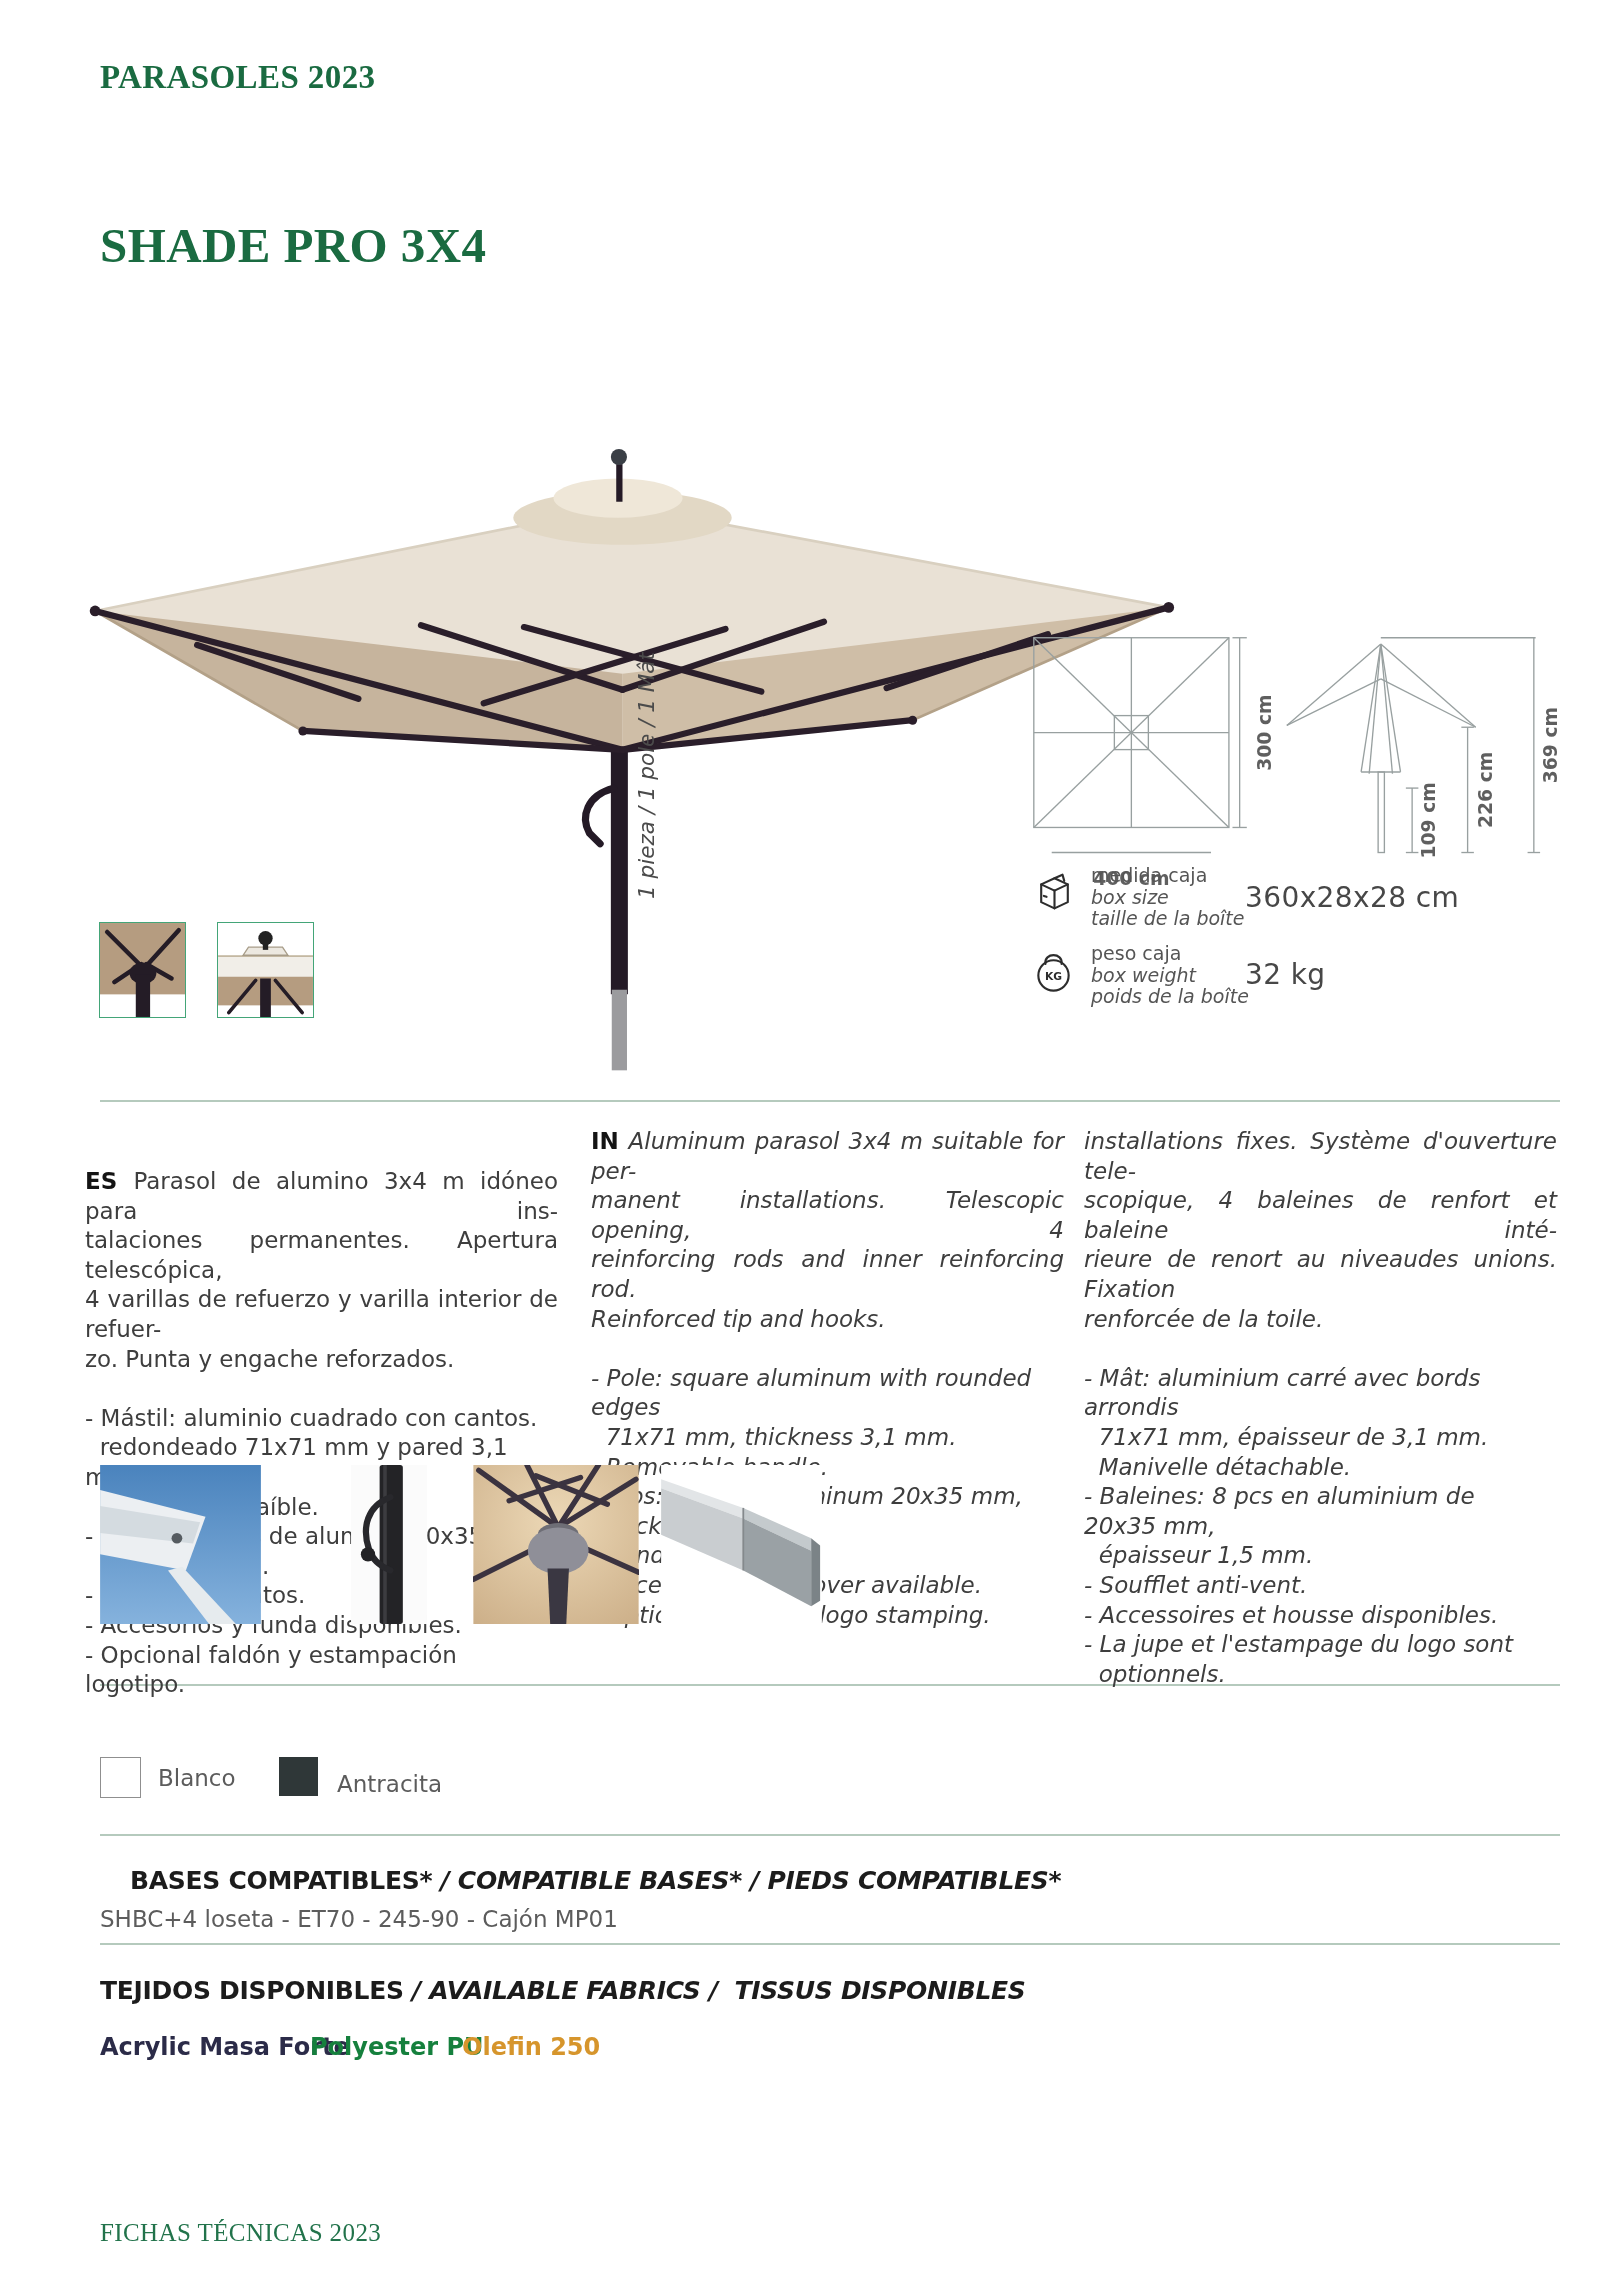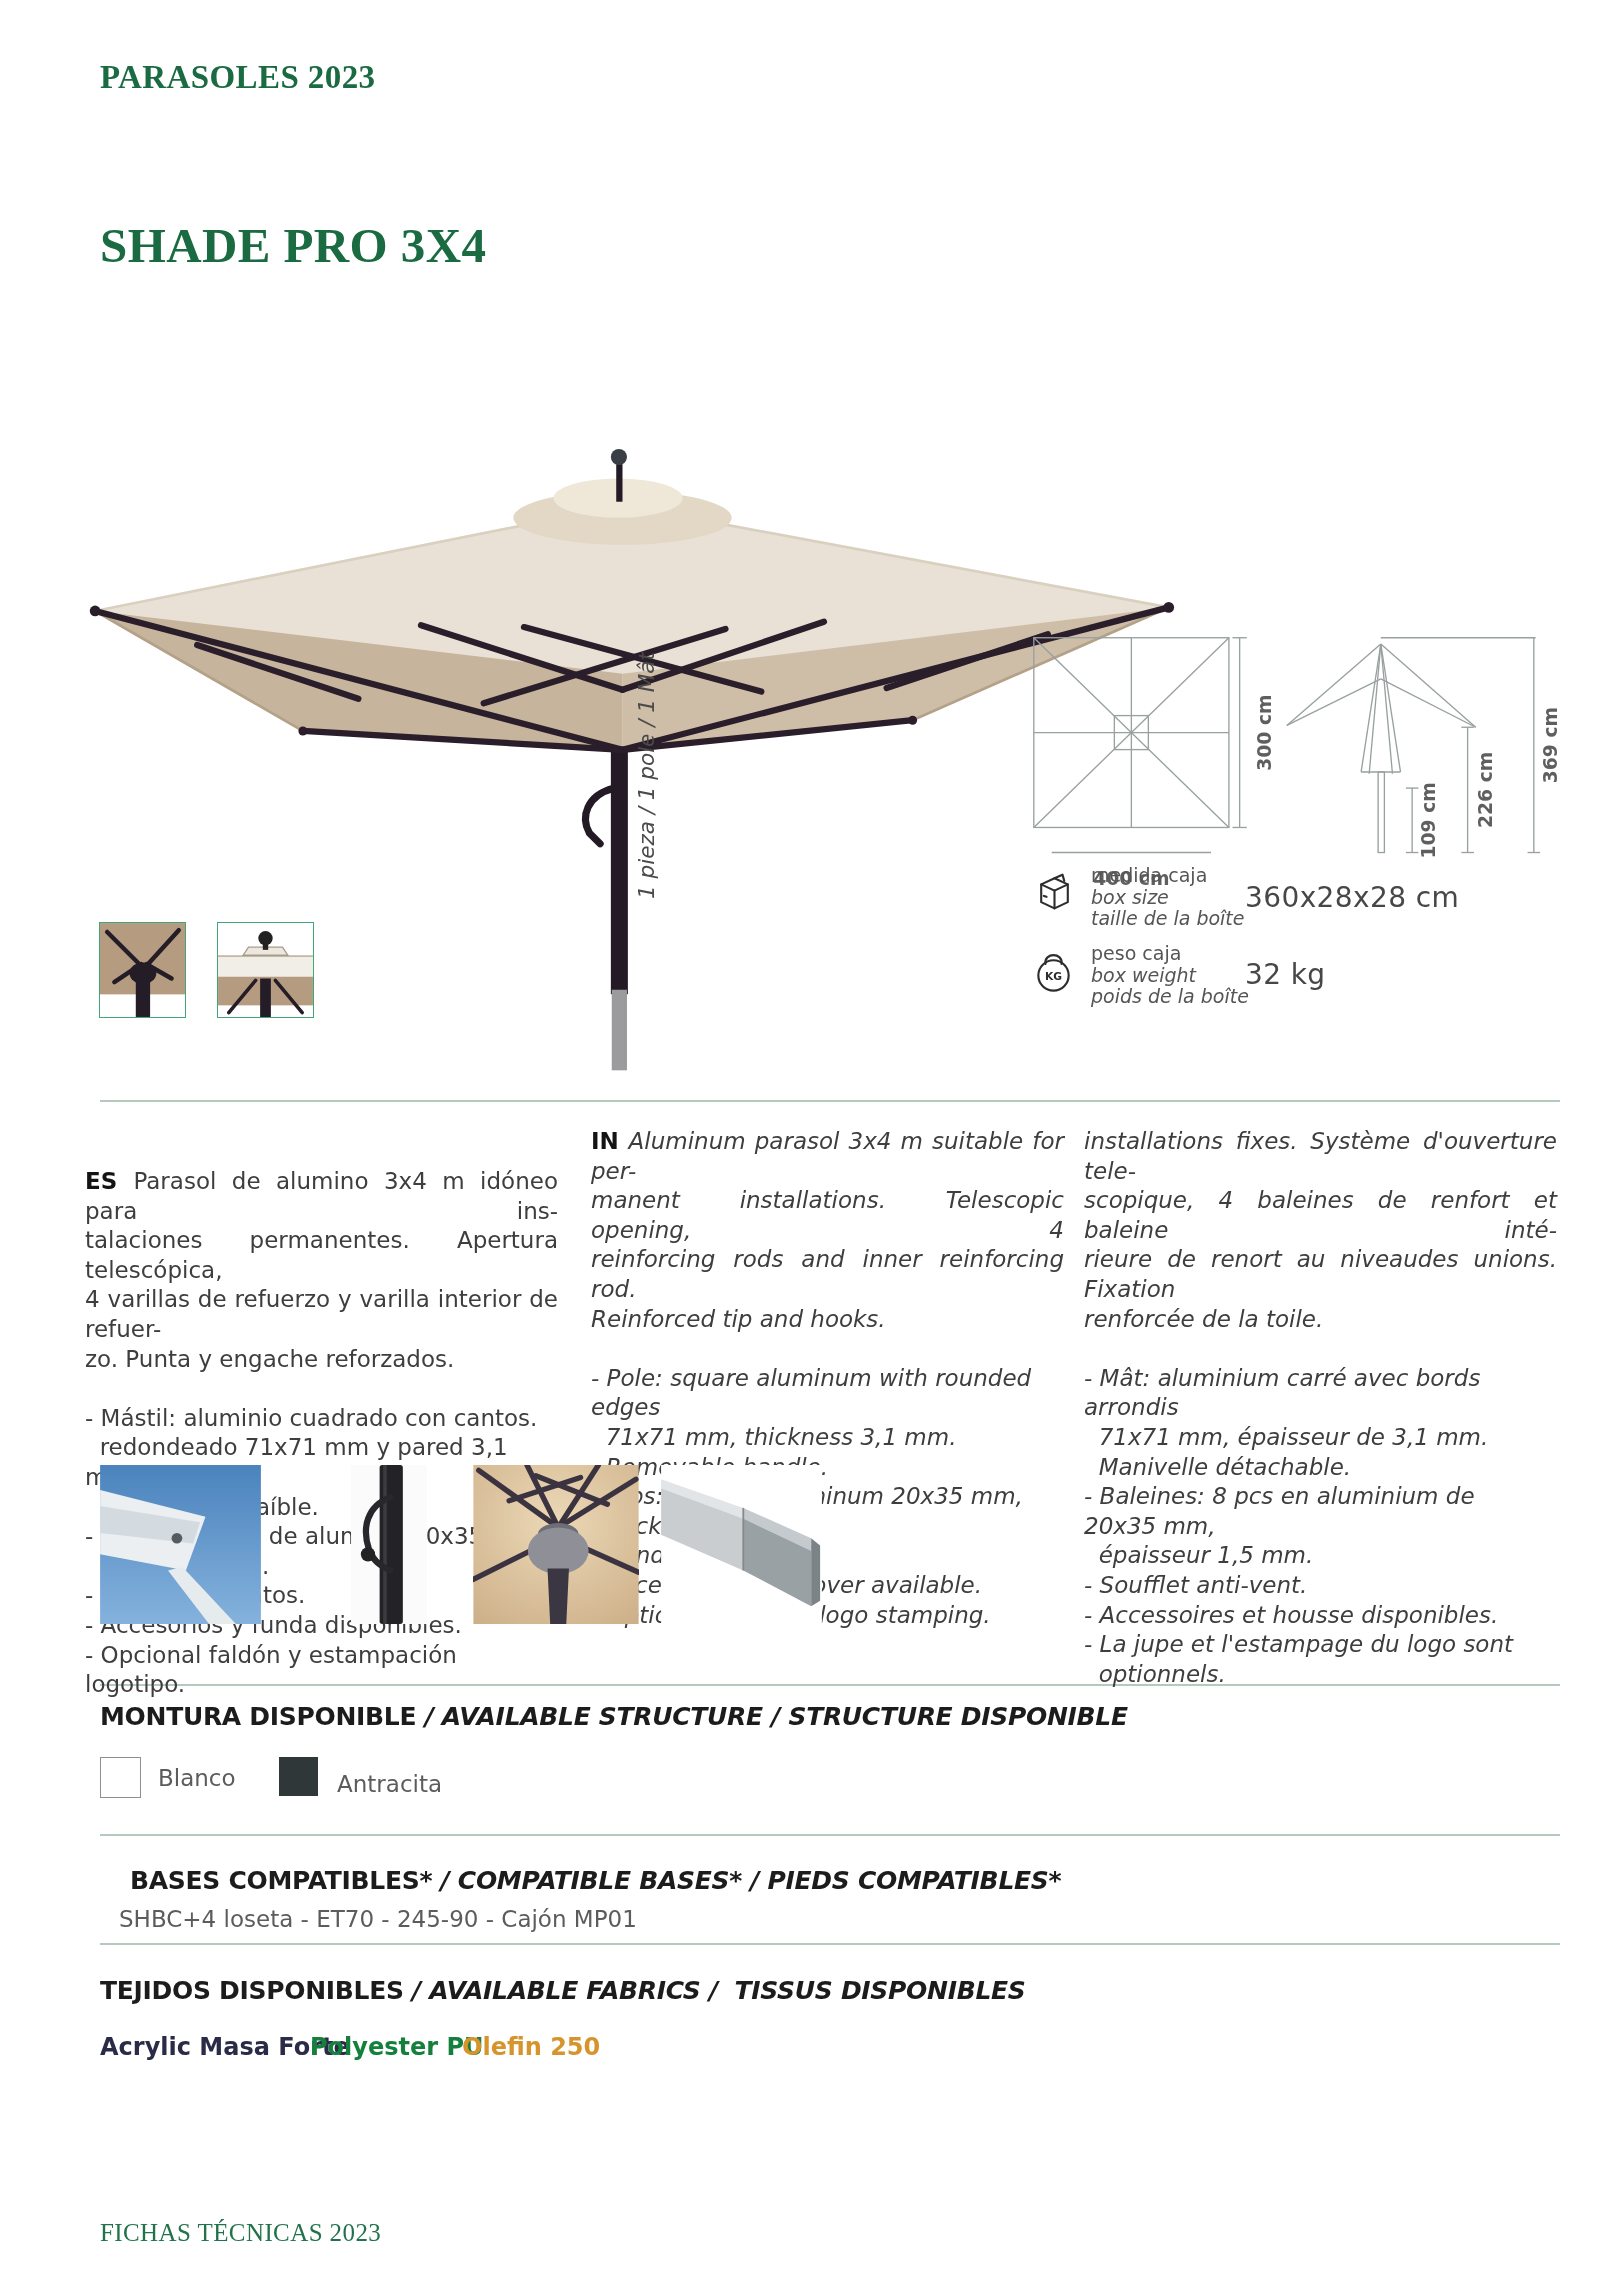--- a/index.html
+++ b/index.html
@@ -77,21 +77,21 @@
   .sec-heading .h-rest{font-style:italic;}
   .montura-heading{left:100px;top:1702px;}
   .bases-heading{left:100px;top:1866px;margin-left:30px;}
   .tejidos-heading{left:100px;top:1976px;}
   .swatch{width:39px;height:39px;top:1757px;}
   .swatch-blanco{left:100px;background:#ffffff;border:1.3px solid #8f8f8f;}
   .swatch-antracita{left:279px;background:#2f3738;}
   .swatch-label{font-size:23px;color:#5c5c5c;}
   .label-blanco{left:158px;top:1765px;}
   .label-antracita{left:337px;top:1771px;}
-  .bases-value{left:100px;top:1906px;font-size:23px;color:#5c5c5c;margin-left:19px;}
+  .bases-value{left:100px;top:1906px;font-size:23px;color:#5c5c5c;}
   .fabric{top:2033px;font-size:24px;font-weight:bold;}
   .fabric-acrylic{left:100px;color:#2b2b48;}
   .fabric-polyester{left:310px;color:#15803d;}
   .fabric-olefin{left:462px;color:#d6952c;}
 </style>
 </head>
 <body>
 
 <div class="page">
 
@@ -351,21 +351,20 @@
   <svg class="abs photo photo4" viewBox="0 0 180 178" xmlns="http://www.w3.org/2000/svg">
     <rect width="180" height="178" fill="#ffffff"></rect>
     <polygon points="0,16 92,48 92,60 0,26" fill="#e2e5e7"></polygon>
     <polygon points="0,26 92,60 92,118 0,78" fill="#c9cdd0"></polygon>
     <polygon points="92,48 168,82 168,96 92,60" fill="#c4cacd"></polygon>
     <polygon points="92,60 168,96 168,158 92,118" fill="#9aa1a5"></polygon>
     <polygon points="168,82 178,90 178,152 168,158" fill="#7b8387"></polygon>
     <line x1="92" y1="48" x2="92" y2="118" stroke="#84898c" stroke-width="2"></line>
   </svg>
 
-  <div class="abs sec-heading montura-heading"><span class="h-main">MONTURA DISPONIBLE</span><span class="h-rest"> / AVAILABLE STRUCTURE / STRUCTURE DISPONIBLE</span></div>
   <div class="abs swatch swatch-blanco"></div>
   <div class="abs swatch-label label-blanco">Blanco</div>
   <div class="abs swatch swatch-antracita"></div>
   <div class="abs swatch-label label-antracita">Antracita</div>
 
   <div class="abs sec-heading bases-heading"><span class="h-main">BASES COMPATIBLES*</span><span class="h-rest"> / COMPATIBLE BASES* / PIEDS COMPATIBLES*</span></div>
   <div class="abs bases-value">SHBC+4 loseta - ET70 - 245-90 - Cajón MP01</div>
 
   <div class="abs sec-heading tejidos-heading"><span class="h-main">TEJIDOS DISPONIBLES</span><span class="h-rest"> / AVAILABLE FABRICS /  TISSUS DISPONIBLES</span></div>
   <div class="abs fabric fabric-acrylic">Acrylic Masa Forte</div>

